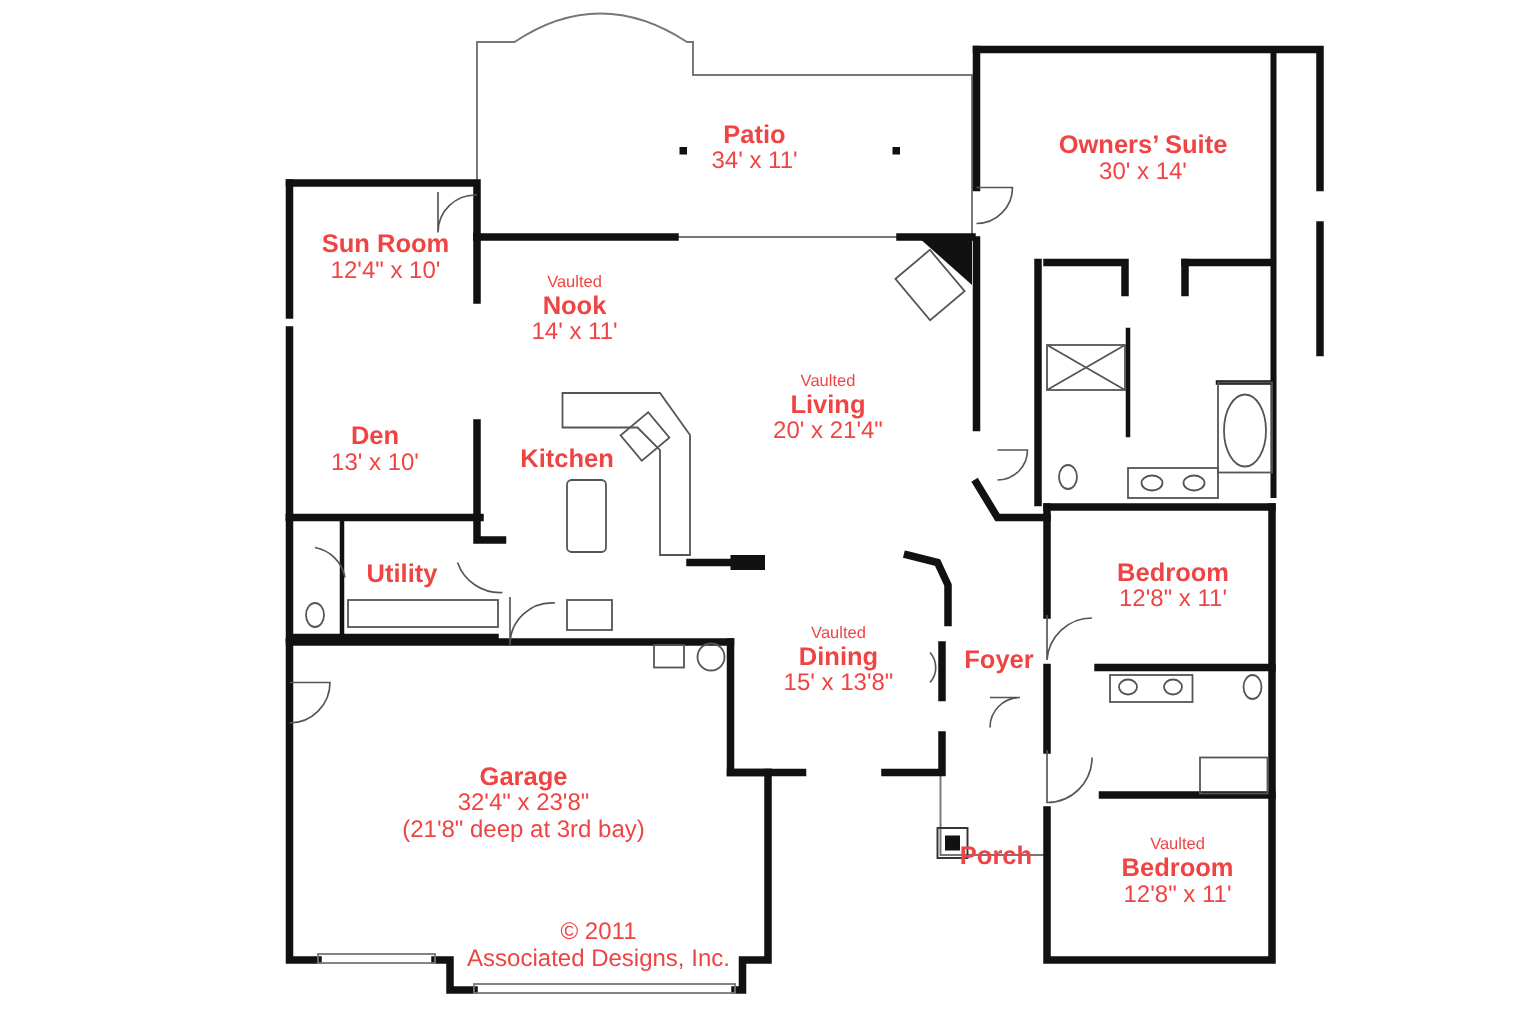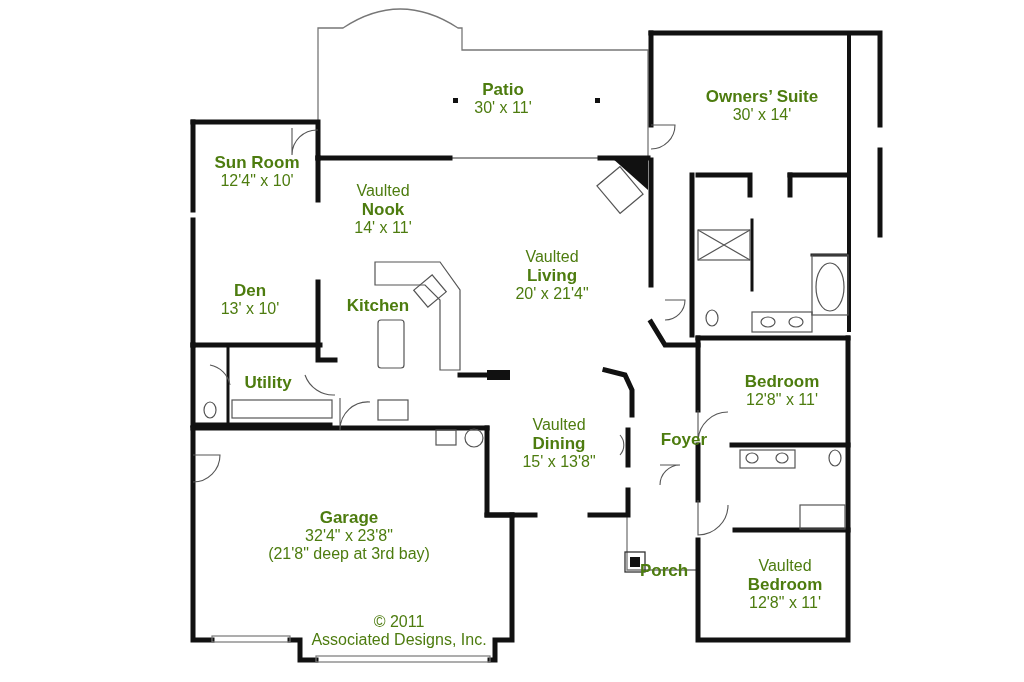--- a/index.html
+++ b/index.html
@@ -1,20 +1,20 @@
 <!DOCTYPE html>
 <html><head>
 <meta charset="utf-8">
 <style>
   html, body { margin: 0; padding: 0; background: #ffffff; }
   #stage { position: relative; width: 1024px; height: 682px; overflow: hidden; background: #fff; }
   svg.plan { position: absolute; left: 0; top: 0; }
-  .label { position: absolute; text-align: center; font-family: "Liberation Sans", sans-serif; color: #4d7c0f; line-height: 1.12; white-space: nowrap; transform: translateX(-50%); }
+  .label { position: absolute; text-align: center; font-family: "Liberation Sans", sans-serif; color: #ef4444; line-height: 1.12; white-space: nowrap; transform: translateX(-50%); }
   .label .name { font-weight: bold; font-size: 17px; display: block; }
-  .label .sub { font-weight: normal; font-size: 16px; display: block; }
+  .label .sub { font-weight: normal; font-size: 11px; display: block; }
   .label .dim { font-weight: normal; font-size: 16px; display: block; }
   .copyright { font-size: 14px; }
 </style>
 </head>
 <body>
 
 <div id="stage">
   <svg class="plan" width="1024" height="682" viewBox="0 0 1024 682">
     <g fill="none" stroke="#777" stroke-width="1.3">
 
@@ -131,21 +131,21 @@
       <path d="M698 500 L698 535 A30 30 0 0 0 728 505"></path>
       <path d="M210 365 A25 25 0 0 1 230 385"></path>
       <path d="M305 375 A30 30 0 0 0 335 395"></path>
       <path d="M620 435 A15 15 0 0 1 620 455"></path>
       <path d="M665 300 L685 300 A20 20 0 0 1 665 320"></path>
     </g>
   </svg>
 
   <div class="label" style="left:503px; top:80px;">
     <span class="name">Patio</span>
-    <span class="dim">30' x 11'</span>
+    <span class="dim">34' x 11'</span>
   </div>
 
   <div class="label" style="left:751px; top:87px;margin-left:11px;">
     <span class="name">Owners’ Suite</span>
     <span class="dim">30' x 14'</span>
   </div>
 
   <div class="label" style="left:257px; top:153px;">
     <span class="name">Sun Room</span>
     <span class="dim">12'4" x 10'</span>
@@ -175,21 +175,21 @@
   <div class="label" style="left:268px; top:373px;">
     <span class="name">Utility</span>
   </div>
 
   <div class="label" style="left:559px; top:416px;">
     <span class="sub">Vaulted</span>
     <span class="name">Dining</span>
     <span class="dim">15' x 13'8"</span>
   </div>
 
-  <div class="label" style="left:666px; top:430px;padding-left:36px;">
+  <div class="label" style="left:666px; top:430px;">
     <span class="name">Foyer</span>
   </div>
 
   <div class="label" style="left:782px; top:372px;">
     <span class="name">Bedroom</span>
     <span class="dim">12'8" x 11'</span>
   </div>
 
   <div class="label" style="left:664px; top:528px;margin-top:33px;">
     <span class="name">Porch</span>

